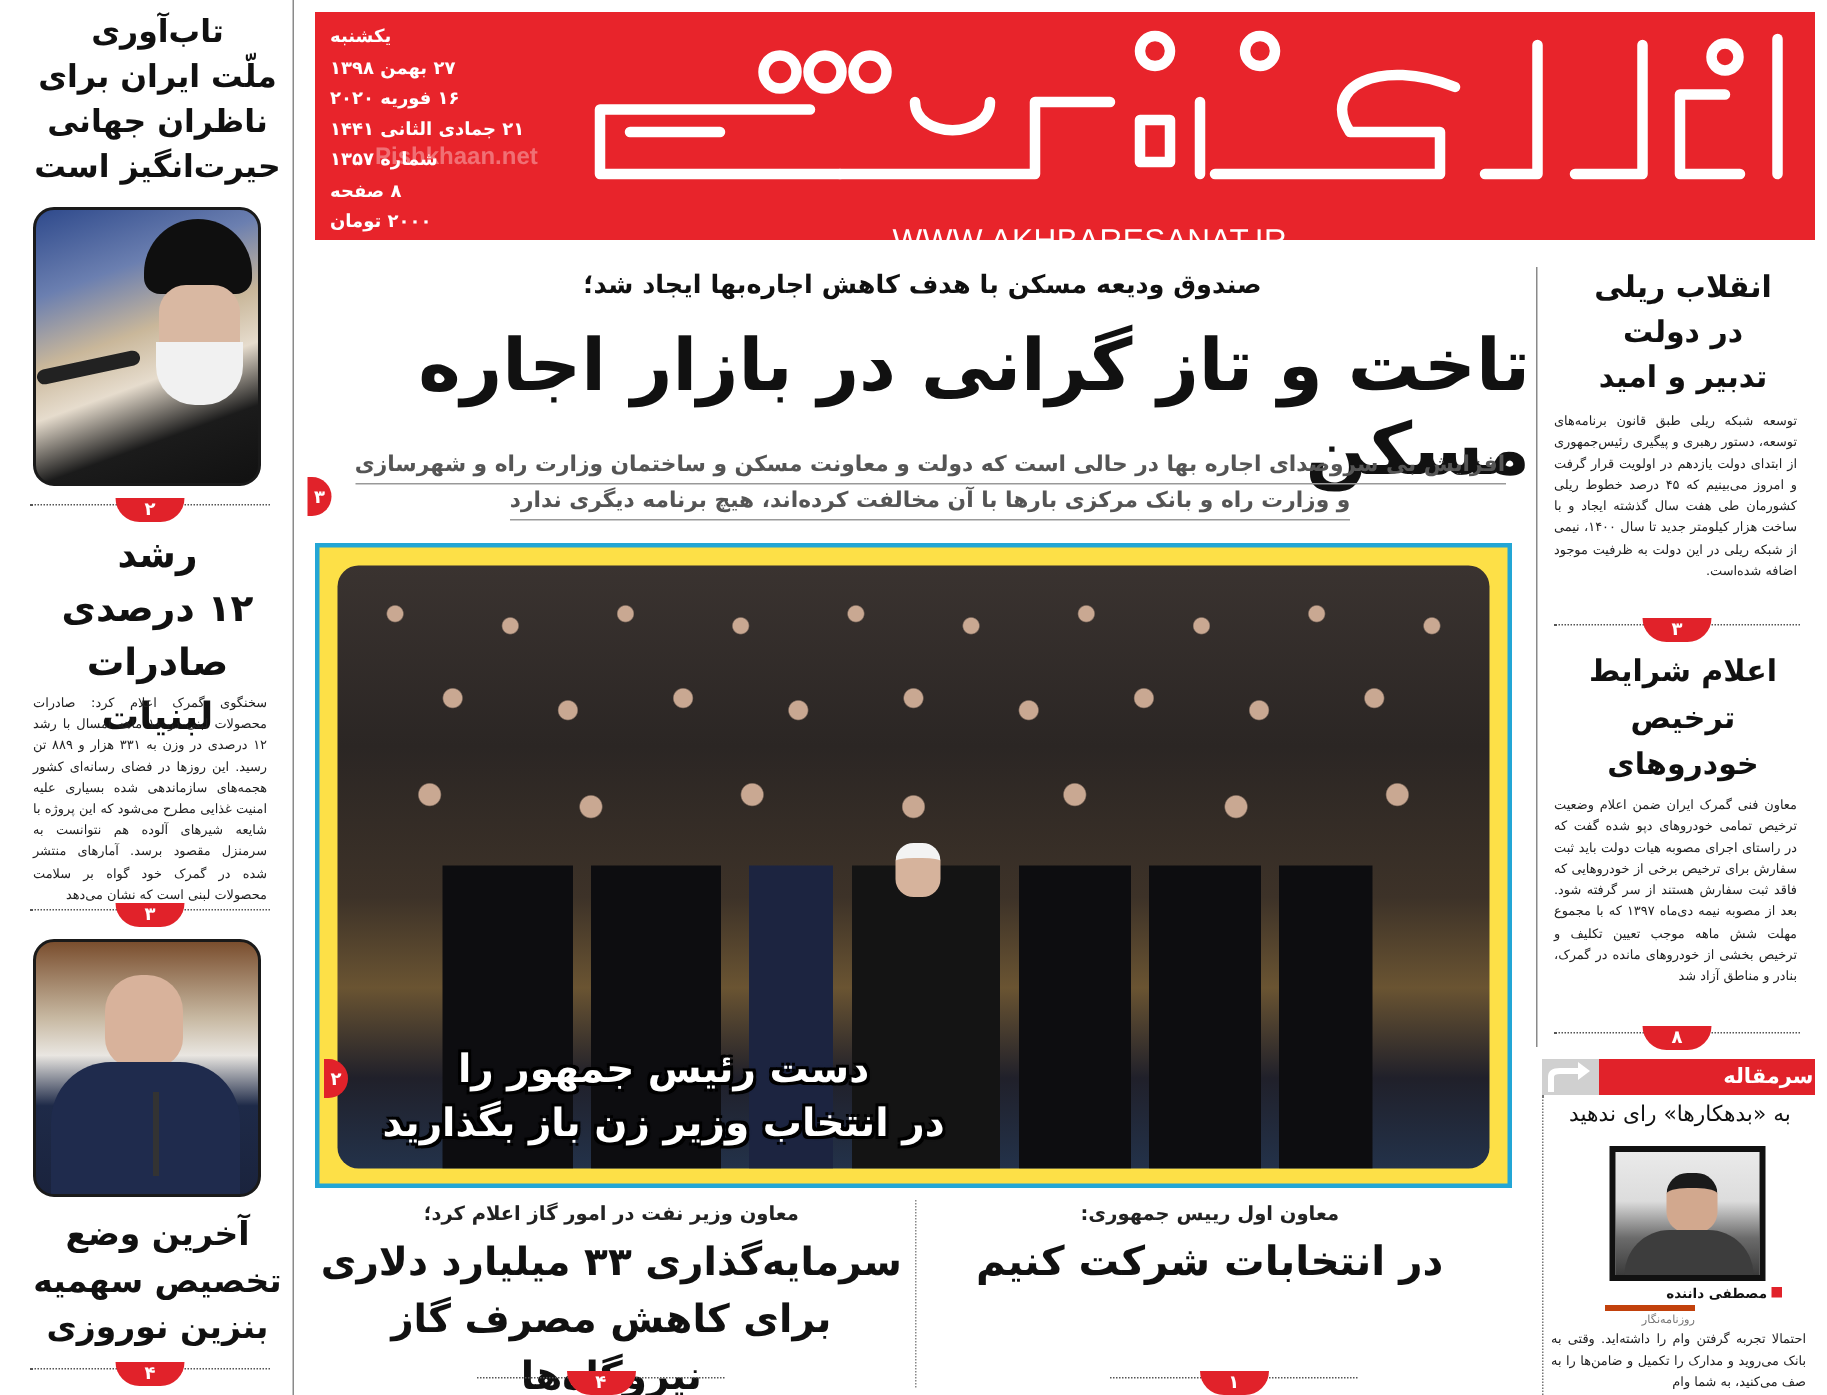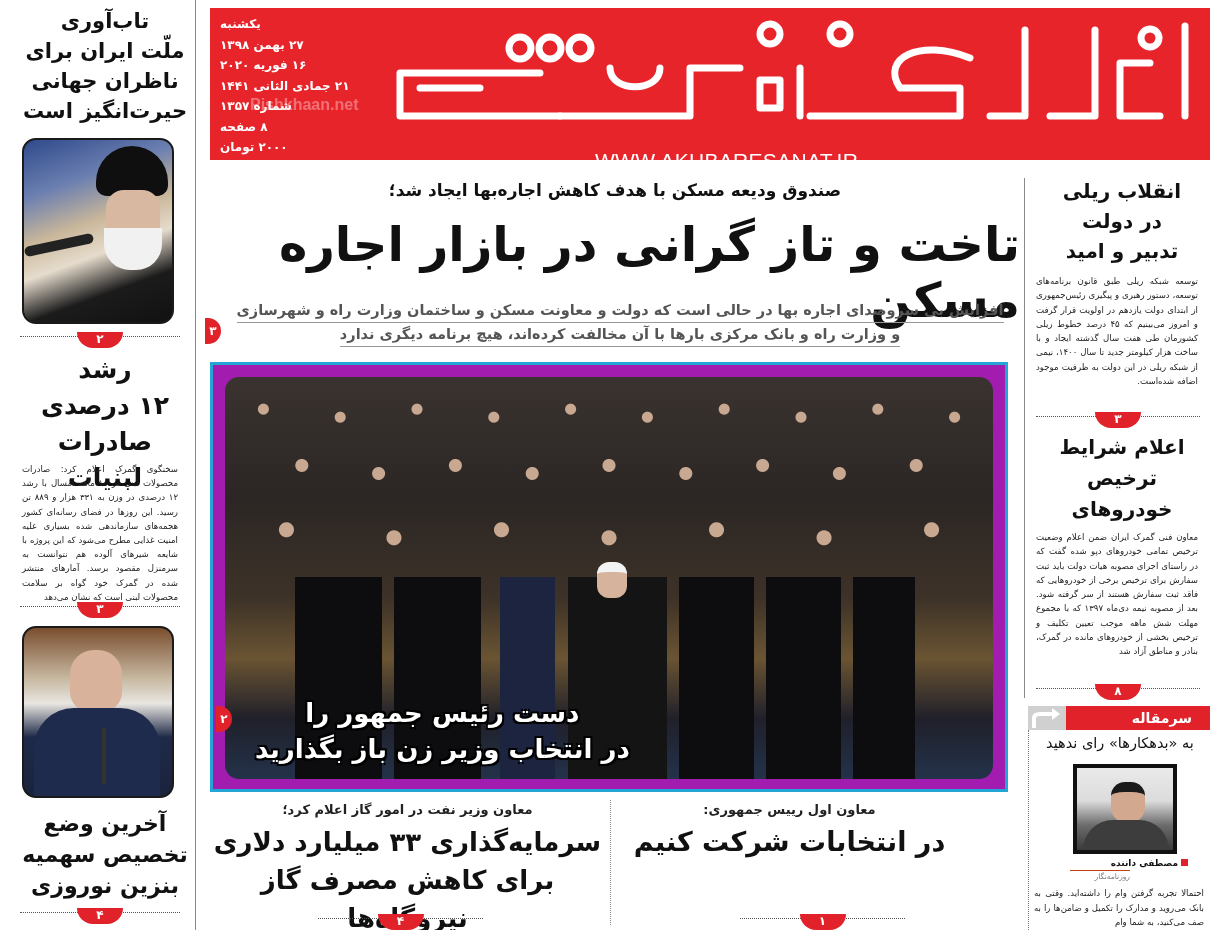--- a/index.html
+++ b/index.html
@@ -27,32 +27,32 @@
   .watermark { position: absolute; left: 40px; top: 88px; color: rgba(255,255,255,0.35); font-family: "Liberation Sans", sans-serif; font-size: 16px; font-weight: bold; direction: ltr; }
 
   
   .center { position: absolute; left: 210px; top: 170px; width: 810px; }
   .lead-kicker { position: absolute; top: 10px; left: 0; width: 810px; text-align: center; font-size: 17px; font-weight: bold; }
   .lead-headline { position: absolute; top: 46px; left: 0; width: 810px; text-align: right; font-size: 48px; font-weight: 900; letter-spacing: -1px; }
   .lead-sub { position: absolute; top: 129px; left: 20px; width: 780px; text-align: center; font-size: 14.5px; line-height: 23px; color: #555; font-weight: bold; }
   .lead-sub span { display: block; border-bottom: 1px solid #999; width: fit-content; margin: 0 auto; }
   .side-badge { position: absolute; width: 16px; height: 26px; background: #e1222a; border-radius: 0 13px 13px 0; color: #fff; font-size: 12px; font-weight: bold; text-align: center; line-height: 26px; }
 
-  .hero-frame { position: absolute; left: 210px; top: 362px; width: 798px; height: 430px; border: 3px solid #23a6d5; background: #a21caf; }
+  .hero-frame { position: absolute; left: 210px; top: 362px; width: 798px; height: 430px; border: 3px solid #23a6d5; background: #fde047; }
   .hero-photo { position: absolute; left: 12px; top: 12px; width: 768px; height: 402px; border-radius: 14px; overflow: hidden;
     background: linear-gradient(180deg, #3a3330 0%, #2b2624 30%, #3d3228 55%, #6a5432 70%, #20202a 85%, #23324a 100%); }
   .hero-caption { position: absolute; left: 30px; top: 318px; color: #fff; font-size: 26px; font-weight: 900; line-height: 36px; text-align: center; text-shadow: 0 0 3px #000, 2px 2px 0 #000, -2px -2px 0 #000, 2px -2px 0 #000, -2px 2px 0 #000; }
 
   .story { position: absolute; text-align: center; }
   .story .kick { font-size: 13px; font-weight: bold; color: #222; }
   .story .head { font-size: 27px; font-weight: 900; line-height: 38px; margin-top: 6px; }
 
   
   .right-col { position: absolute; left: 1028px; top: 170px; width: 180px; }
-  .sarmaghale-bar { position: absolute; left: 1066px; top: 706px; width: 144px; height: 24px; background: #e1222a; color: #fff; font-size: 14px; font-weight: bold; padding-right: 18px; line-height: 24px; }
+  .sarmaghale-bar { position: absolute; left: 1066px; top: 706px; width: 144px; height: 24px; background: #e1222a; color: #fff; font-size: 14px; font-weight: bold; padding-right: 1px; line-height: 24px; }
   .arrow-box { position: absolute; left: 1028px; top: 706px; width: 38px; height: 24px; background: #d0d0d0; }
   .author-photo { position: absolute; left: 1073px; top: 764px; width: 104px; height: 90px; border: 4px solid #111; background: linear-gradient(180deg, #eaeaea 0%, #dcdcdc 40%, #6b6b6b 70%, #3b3b3b 100%); overflow: hidden; }
   .dotted-vline { position: absolute; left: 1028px; top: 730px; height: 200px; border-left: 1px dotted #777; }
 </style>
 </head>
 <body>
 
 <div class="masthead">
   <div class="mast-meta">
     <div>یکشنبه</div>
@@ -197,21 +197,21 @@
   <div class="head" style="font-size:26px;">
     <div>سرمایه‌گذاری ۳۳ میلیارد دلاری</div>
     <div>برای کاهش مصرف گاز نیروگاه‌ها</div>
   </div>
 </div>
 <div class="page-badge-wrap" style="left:318px; top:912px; width:165px;">
   <div class="dots"></div>
     <div class="page-badge">۴</div>
 </div>
 
-<div class="story" style="left:587px; top:802px; width:405px;">
+<div class="story" style="left:604px; top:802px; width:405px;">
   <div class="kick">معاون اول رییس جمهوری:</div>
   <div class="head" style="font-size:27px;">
     <div>در انتخابات شرکت کنیم</div>
   </div>
 </div>
 <div class="page-badge-wrap" style="left:740px; top:912px; width:165px;">
   <div class="dots"></div>
     <div class="page-badge">۱</div>
 </div>
 
@@ -246,15 +246,15 @@
 </div>
 <div class="sarmaghale-bar">سرمقاله</div>
 <div style="position:absolute; left:1032px; top:735px; width:176px; text-align:center; font-size:14.5px; font-weight:400;">به «بدهکارها» رای ندهید</div>
 <div class="author-photo">
   <div style="position:absolute; left:34px; top:14px; width:34px; height:40px; background:#d2a88e; border-radius:14px; border-top:10px solid #1a1a1a;"></div>
   <div style="position:absolute; left:6px; top:52px; width:86px; height:40px; background:#3d3d3d; border-radius:30px 30px 0 0;"></div>
 </div>
 <div style="position:absolute; left:1070px; top:858px; width:118px; text-align:right; font-size:9px; font-weight:bold;">
   <span style="display:inline-block; width:7px; height:7px; background:#e1222a; margin-left:3px;"></span><span>مصطفی داننده</span>
 </div>
-<div style="position:absolute; left:1070px; top:870px; width:60px; text-align:right; font-size:7.5px; color:#777; border-top:1px solid #c2410c; padding-top:1px;">روزنامه‌نگار</div>
+<div style="position:absolute; left:1070px; top:870px; width:60px; text-align:right; font-size:7.5px; color:#777; border-top:4px solid #c2410c; padding-top:1px;">روزنامه‌نگار</div>
 <div class="small-body" style="position:absolute; left:1034px; top:886px; width:170px; font-size:8.6px; line-height:14.5px;">احتمالا تجربه گرفتن وام را داشته‌اید. وقتی به بانک می‌روید و مدارک را تکمیل و ضامن‌ها را به صف می‌کنید، به شما وام</div>
 <div class="dotted-vline"></div>
 
 </body></html>

